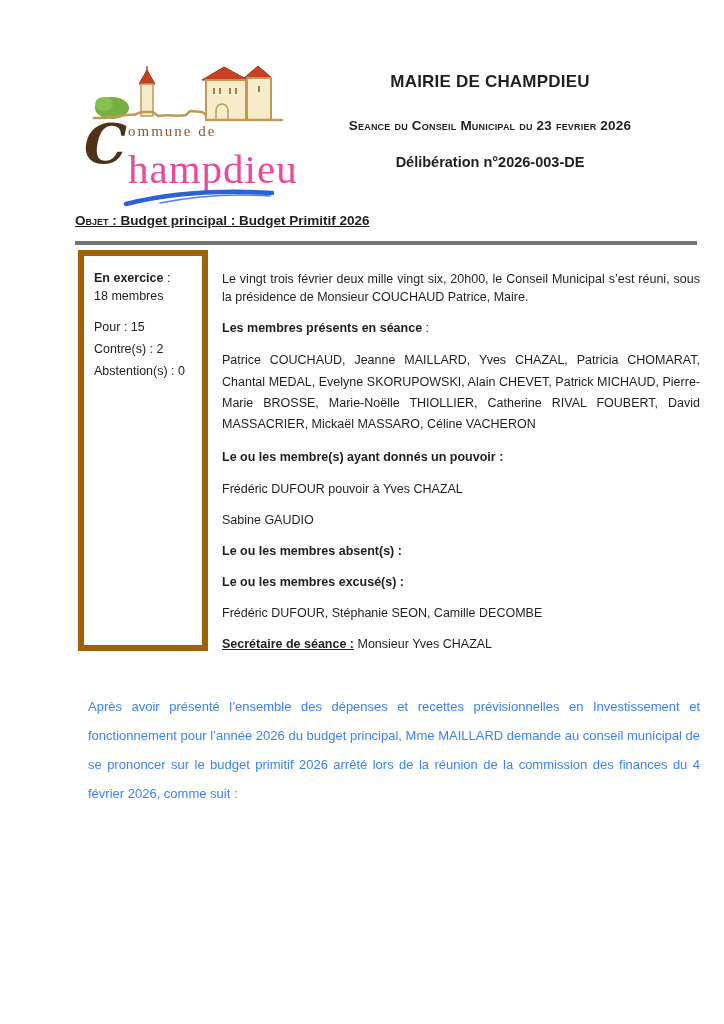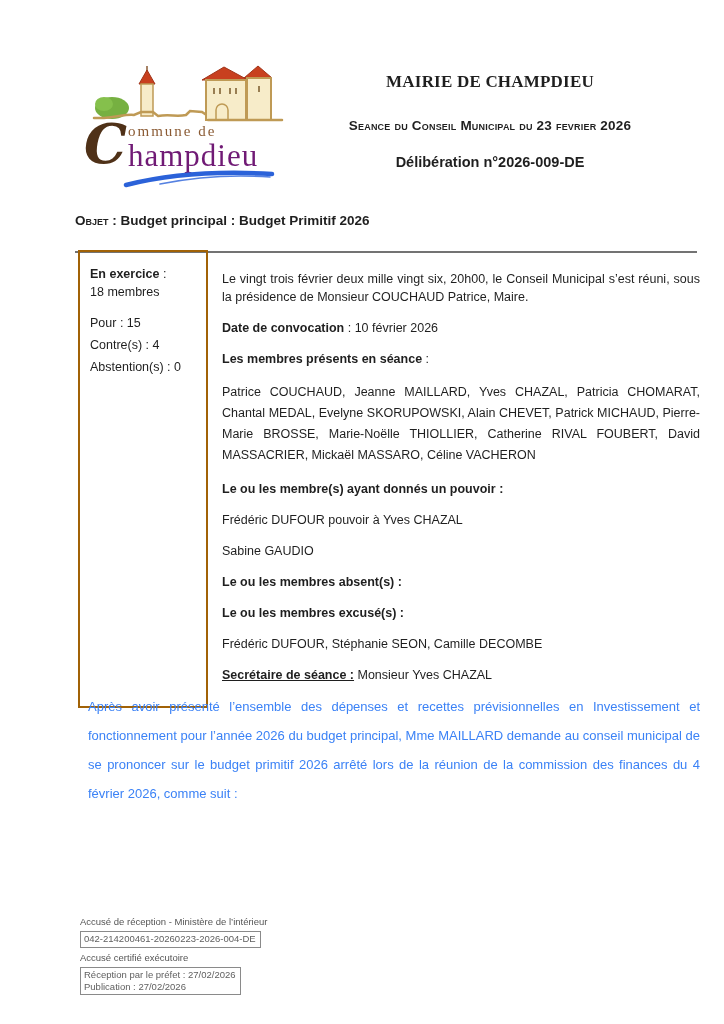--- a/index.html
+++ b/index.html
@@ -17,43 +17,43 @@
   .logo-sky{display:block;margin-left:6px;}
   .logo-text{display:flex;align-items:flex-start;margin-top:-6px;}
   .logo-c{
     font-family:"DejaVu Serif", serif;
     font-style:italic;font-weight:bold;
     font-size:54px;line-height:0.85;
     color:#4f3118;
   }
   .logo-lines{display:flex;flex-direction:column;margin-left:1px;padding-top:2px;font-family:Liberation Serif, serif;}
   .logo-l1{font-size:15px;color:#8a5a33;letter-spacing:2px;line-height:1;}
-  .logo-l2{font-size:31px;color:#701a75;letter-spacing:1px;line-height:1;margin-top:1px;}
+  .logo-l2{font-size:41px;color:#ec4899;letter-spacing:1px;line-height:1;margin-top:10px;}
   .logo-swoosh{display:block;margin:-4px 0 0 36px;}
   
   .header-block{position:absolute;left:308px;top:72px;width:364px;text-align:center;}
-  .header-title{font-size:17px;font-weight:bold;letter-spacing:.2px;font-family:Liberation Serif, serif;}
+  .header-title{font-size:17px;font-weight:bold;letter-spacing:.2px;}
   .header-seance{
     margin-top:26px;
     font-size:13.5px;font-weight:bold;
     font-variant:small-caps;
     letter-spacing:.2px;
   }
   .header-delib{margin-top:21px;font-size:14.5px;font-weight:bold;}
   
   .objet-row{
     position:absolute;left:75px;top:213px;width:622px;
     font-size:13.5px;font-weight:bold;
-    padding-bottom:23px;border-bottom:2px solid #737373;
+    padding-bottom:13px;border-bottom:4px solid #737373;text-decoration:underline;
   }
   .smallcaps{font-variant:small-caps;}
   
   .attendance-box{
-    position:absolute;left:78px;top:250px;width:130px;height:458px;
-    border:2px solid #a16207;box-sizing:border-box;
+    position:absolute;left:78px;top:250px;width:130px;height:401px;
+    border:6px solid #a16207;box-sizing:border-box;
     padding:14px 8px 0 10px;
     font-size:12.5px;line-height:1.4;
   }
   .att-line{white-space:nowrap;}
   .att-bold{font-weight:bold;}
   .att-rows{margin-top:32px;}
   .att-row{margin-bottom:4.5px;white-space:nowrap;}
   .att-label{font-weight:bold;text-decoration:underline;}
   .att-votes{margin-top:14px;}
   .att-vote{margin-bottom:4.5px;white-space:nowrap;}
@@ -118,47 +118,44 @@
     </div>
     <svg class="logo-swoosh" width="160" height="22" viewBox="0 0 160 22">
       <path d="M6,18 Q70,2 152,7" fill="none" stroke="#2b62d9" stroke-width="4.5" stroke-linecap="round"></path>
       <path d="M40,17 Q95,6 150,10" fill="none" stroke="#2b62d9" stroke-width="1.6" stroke-linecap="round" opacity="0.8"></path>
     </svg>
   </div>
 
   <div class="header-block">
     <div class="header-title">MAIRIE DE CHAMPDIEU</div>
     <div class="header-seance">Seance du Conseil Municipal du 23 fevrier 2026</div>
-    <div class="header-delib">Délibération n°2026-009-DE</div>
+    <div class="header-delib">Délibération n°2026-003-DE</div>
   </div>
 
   <div class="objet-row">
     <span class="smallcaps">Objet</span><span> : Budget principal : Budget Primitif 2026</span>
   </div>
 
   <div class="attendance-box">
     <div class="att-line">
       <span class="att-bold">En exercice</span><span> :</span>
     </div>
     <div class="att-line">18 membres</div>
 
 
     <div class="att-votes">
       <div class="att-vote">Pour : 15</div>
-      <div class="att-vote">Contre(s) : 4</div>
+      <div class="att-vote">Contre(s) : 2</div>
       <div class="att-vote">Abstention(s) : 0</div>
     </div>
   </div>
 
   <div class="main-col">
     <p class="just">Le vingt trois février deux mille vingt six, 20h00, le Conseil Municipal s’est réuni, sous la présidence de Monsieur COUCHAUD Patrice, Maire.</p>
 
-    <p>
-      <b class="hd">Date de convocation</b><span> : 10 février 2026</span>
-    </p>
 
     <p>
       <b class="hd">Les membres présents en séance</b><span> :</span>
     </p>
 
     <p class="just names">Patrice COUCHAUD, Jeanne MAILLARD, Yves CHAZAL, Patricia CHOMARAT, Chantal MEDAL, Evelyne SKORUPOWSKI, Alain CHEVET, Patrick MICHAUD, Pierre-Marie BROSSE, Marie-Noëlle THIOLLIER, Catherine RIVAL FOUBERT, David MASSACRIER, Mickaël MASSARO, Céline VACHERON</p>
 
     <p>
       <b class="hd">Le ou les membre(s) ayant donnés un pouvoir :</b>
     </p>
@@ -174,23 +171,14 @@
     </p>
     <p>Frédéric DUFOUR, Stéphanie SEON, Camille DECOMBE</p>
 
     <p>
       <span class="sec-label">Secrétaire de séance :</span><span> Monsieur Yves CHAZAL</span>
     </p>
   </div>
 
   <div class="closing">Après avoir présenté l’ensemble des dépenses et recettes prévisionnelles en Investissement et fonctionnement pour l’année 2026 du budget principal, Mme MAILLARD demande au conseil municipal de se prononcer sur le budget primitif 2026 arrêté lors de la réunion de la commission des finances du 4 février 2026, comme suit :</div>
 
-  <div class="footer-stamp">
-    <div>Accusé de réception - Ministère de l’intérieur</div>
-    <div class="stamp-box">042-214200461-20260223-2026-004-DE</div>
-    <div>Accusé certifié exécutoire</div>
-    <div class="stamp-box">
-      <div>Réception par le préfet : 27/02/2026</div>
-      <div>Publication : 27/02/2026</div>
-    </div>
-  </div>
 
 </div>
 
 </body></html>

